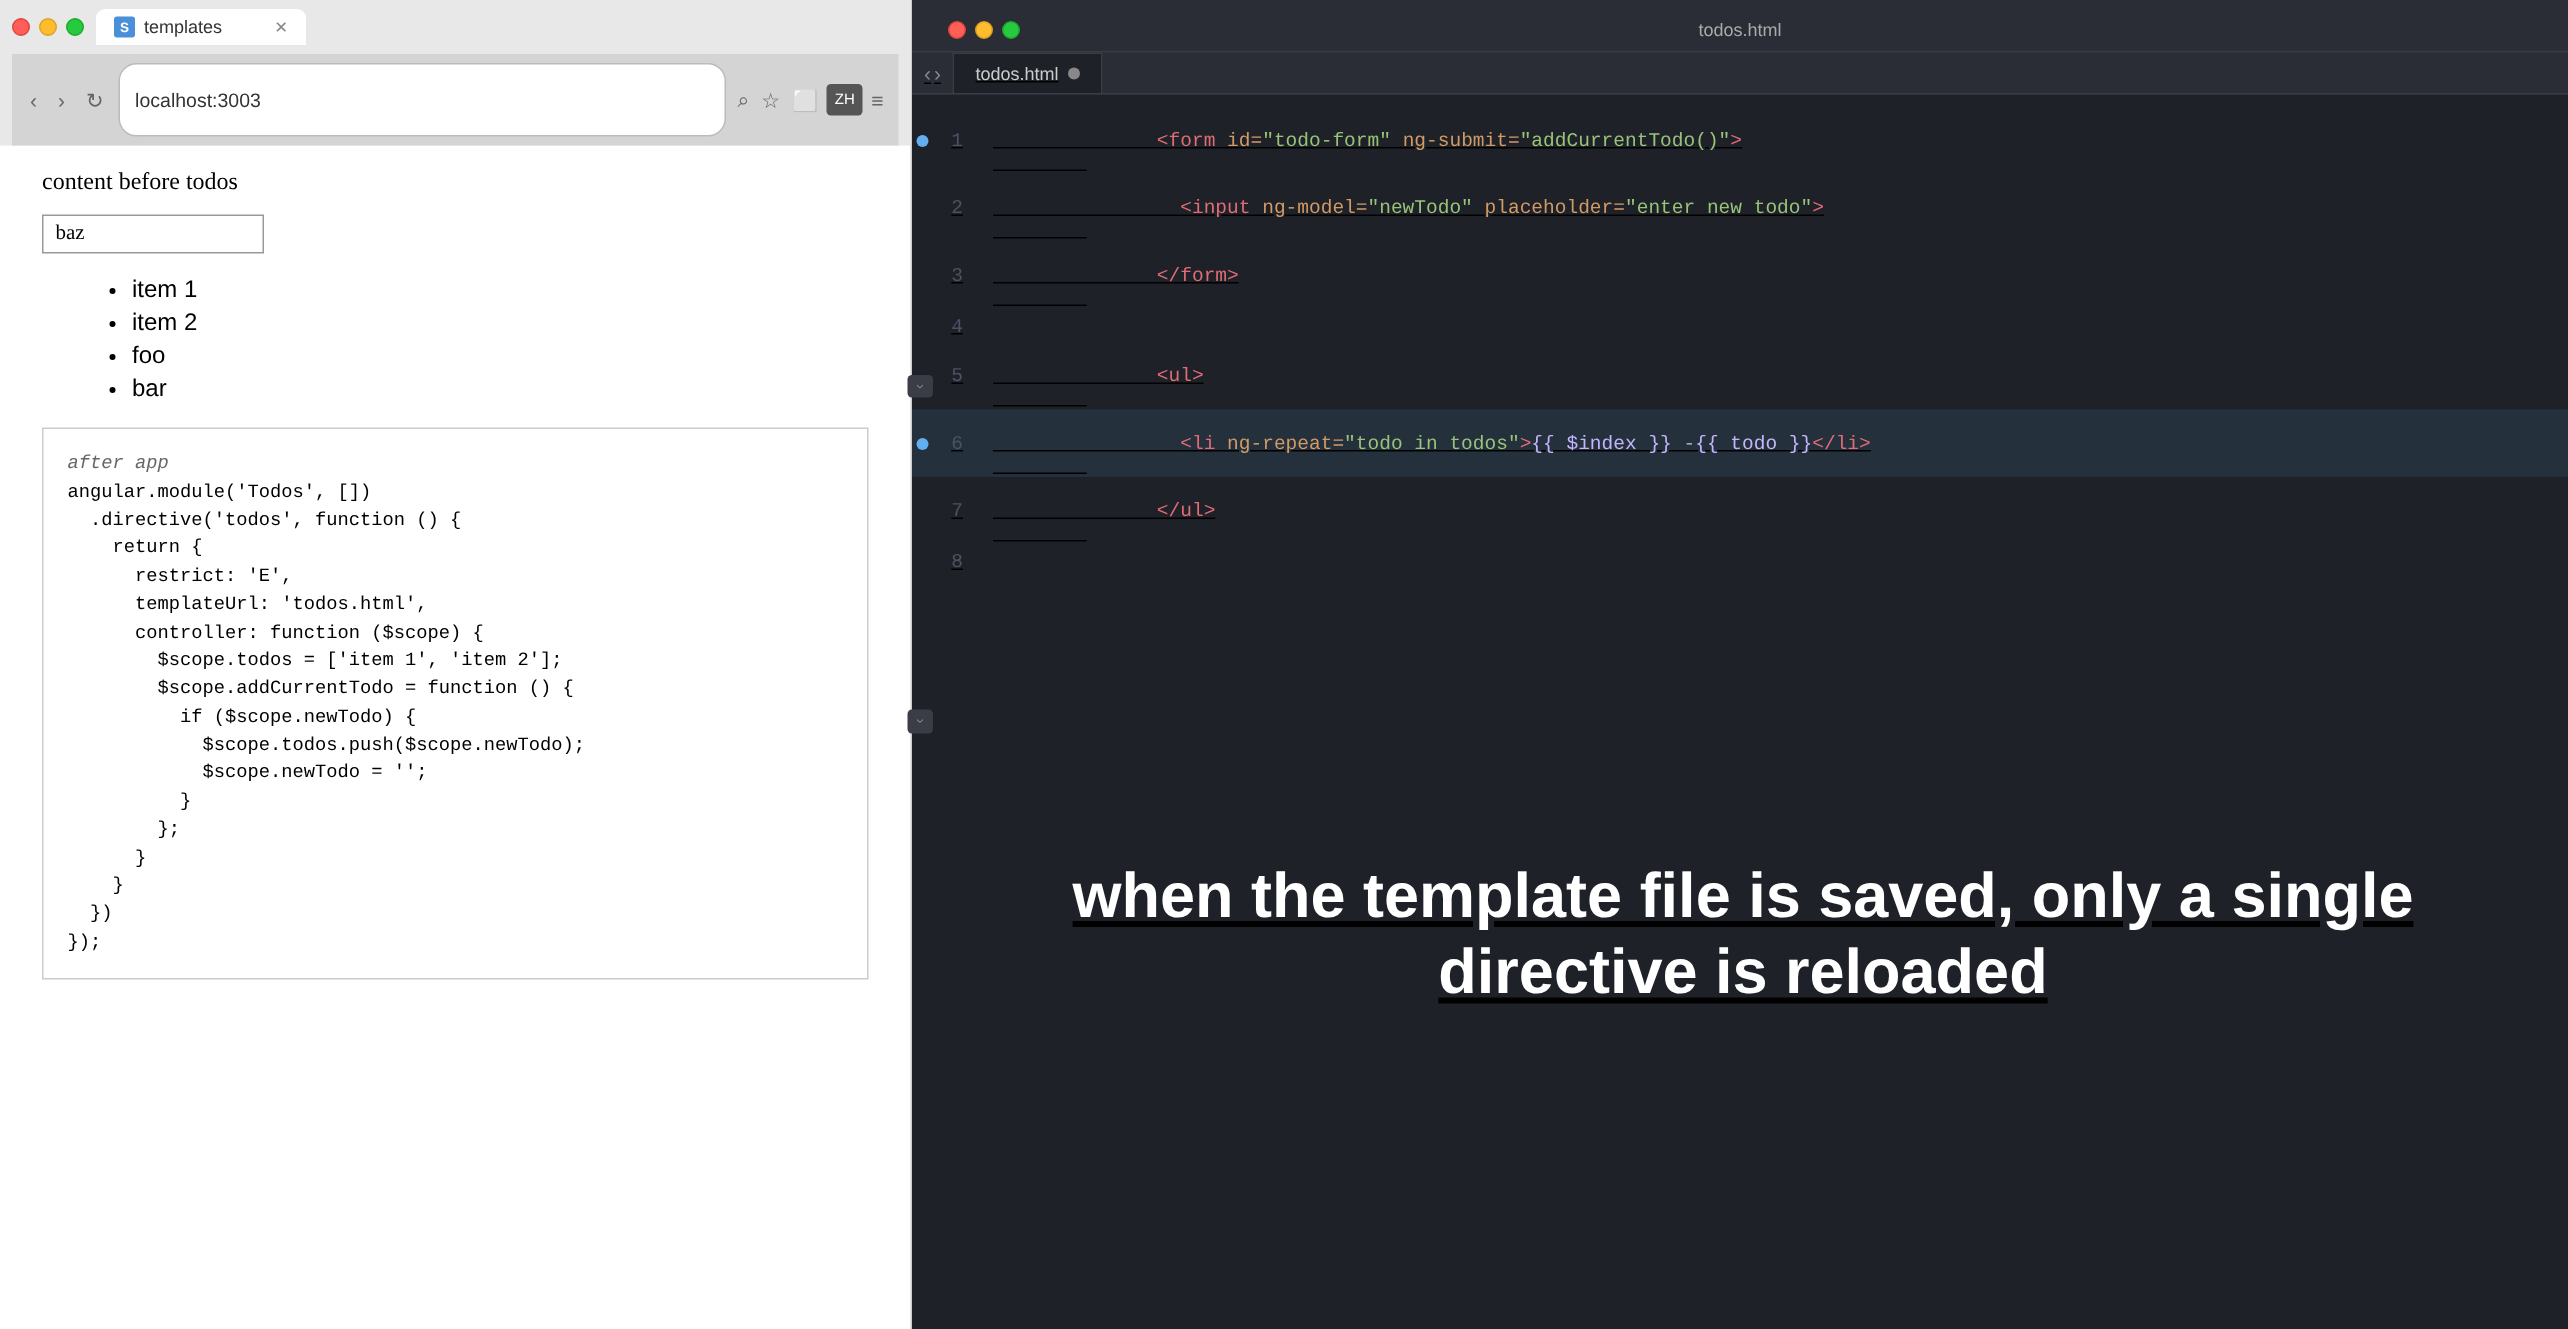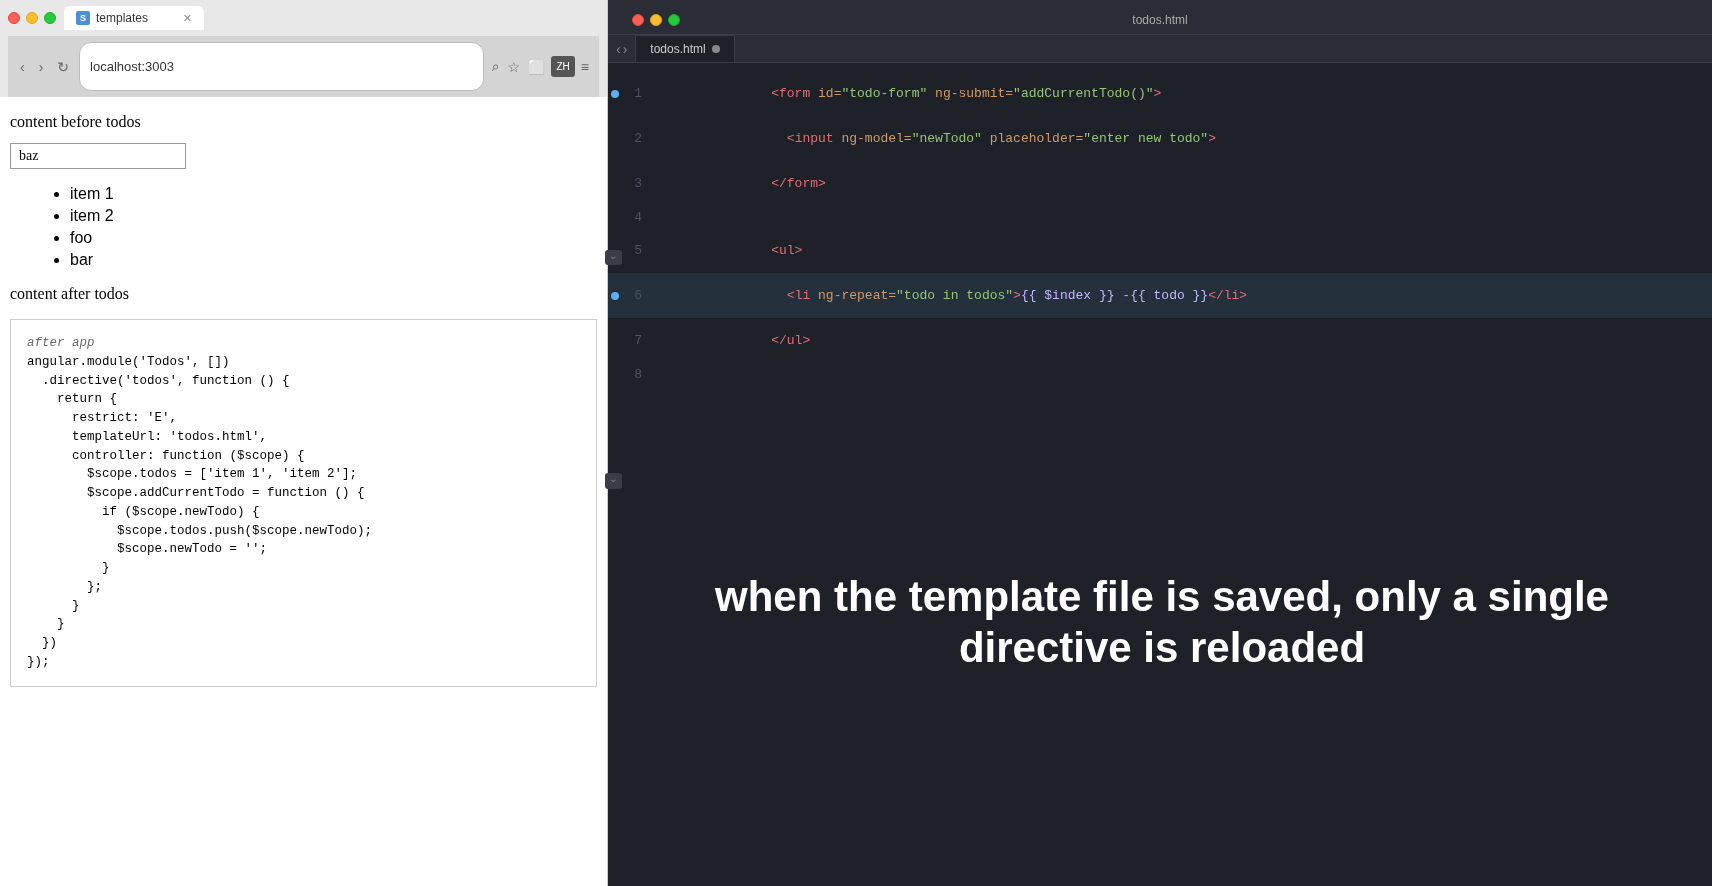--- a/index.html
+++ b/index.html
@@ -130,38 +130,38 @@
       background: #555;
       color: white;
       font-size: 10px;
       padding: 5px 5px;
       border-radius: 3px;
     }
 
     
     .browser-content {
       flex: 1;
-      padding: 16px 10px;
+      padding: 16px 28px;
       overflow-y: auto;
       font-family: Times New Roman, serif;
       font-size: 16px;
       color: #000;
     }
 
     .content-heading {
       font-size: 16px;
       font-weight: normal;
       margin-bottom: 12px;
     }
 
     .input-field {
       border: 1px solid #999;
       padding: 4px 8px;
       font-size: 14px;
-      width: 176px;
+      width: 148px;
       margin-bottom: 16px;
       font-family: Times New Roman, serif;
     }
 
     .todo-list {
       list-style: disc;
       padding-left: 60px;
       margin-bottom: 16px;
       font-family: Liberation Sans, sans-serif;
       font-size: 16px;
@@ -193,20 +193,21 @@
       font-style: italic;
       color: #666;
     }
 
     
     .editor-panel {
       flex: 1;
       background: #1e2228;
       display: flex;
       flex-direction: column;
+      text-decoration: underline;
     }
 
     .editor-titlebar {
       background: #2a2d35;
       padding: 8px 0 0 0;
       display: flex;
       align-items: center;
       gap: 0;
       border-bottom: 1px solid #3a3d45;
       position: relative;
@@ -389,21 +390,20 @@
 
   <div class="browser-content">
     <p class="content-heading">content before todos</p>
     <input class="input-field" type="text" value="baz" style="">
     <ul class="todo-list">
       <li>item 1</li>
       <li>item 2</li>
       <li>foo</li>
       <li>bar</li>
     </ul>
-    <p class="content-after">content after todos</p>
     <div class="code-block"><span class="code-comment">after app</span>
 <span>angular.module('Todos', [])
   .directive('todos', function () {
     return {
       restrict: 'E',
       templateUrl: 'todos.html',
       controller: function ($scope) {
         $scope.todos = ['item 1', 'item 2'];
         $scope.addCurrentTodo = function () {
           if ($scope.newTodo) {

